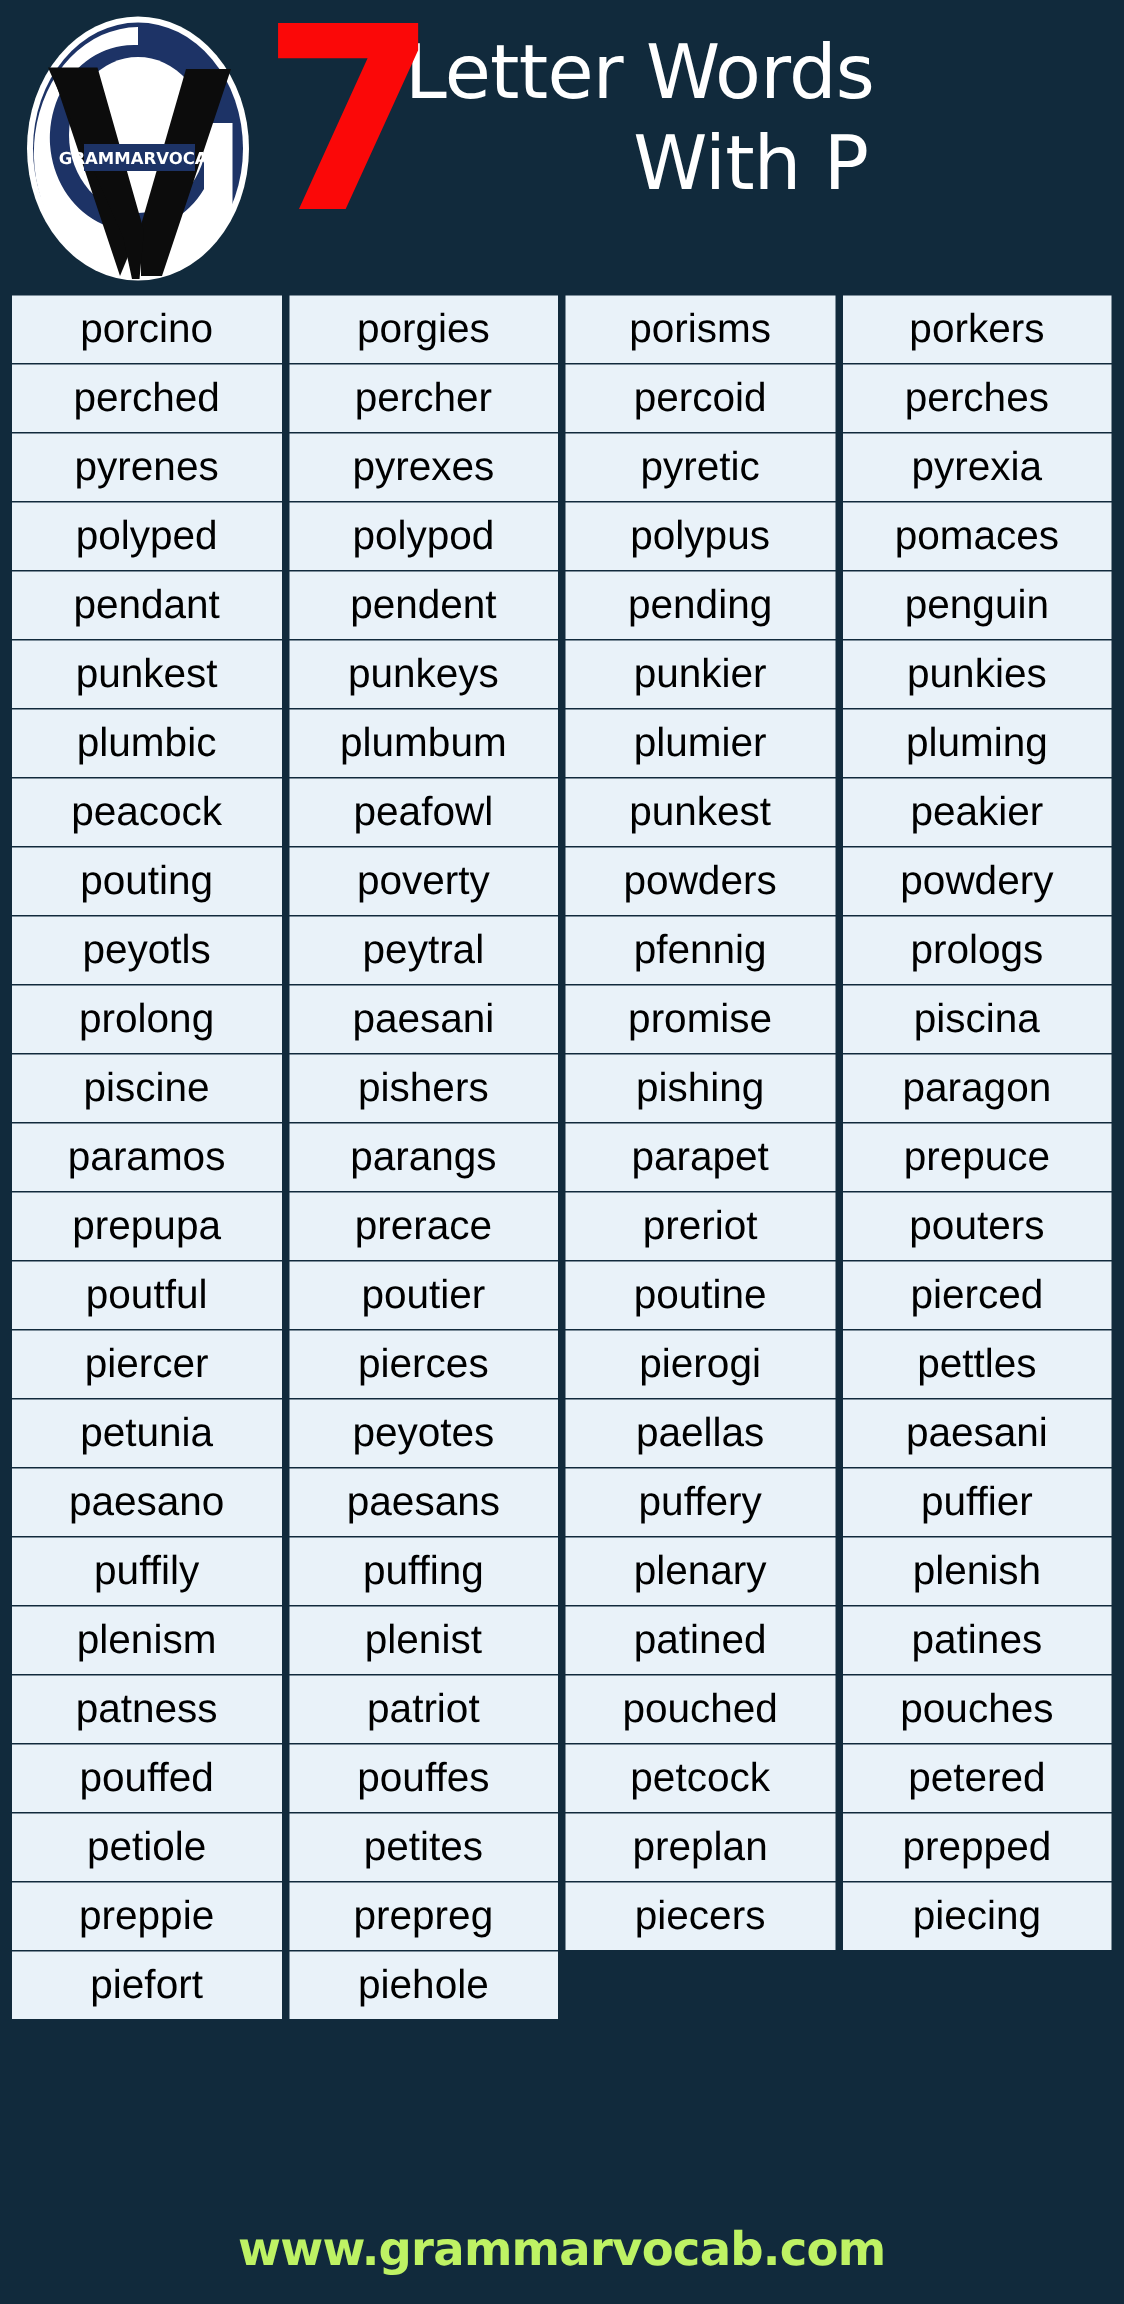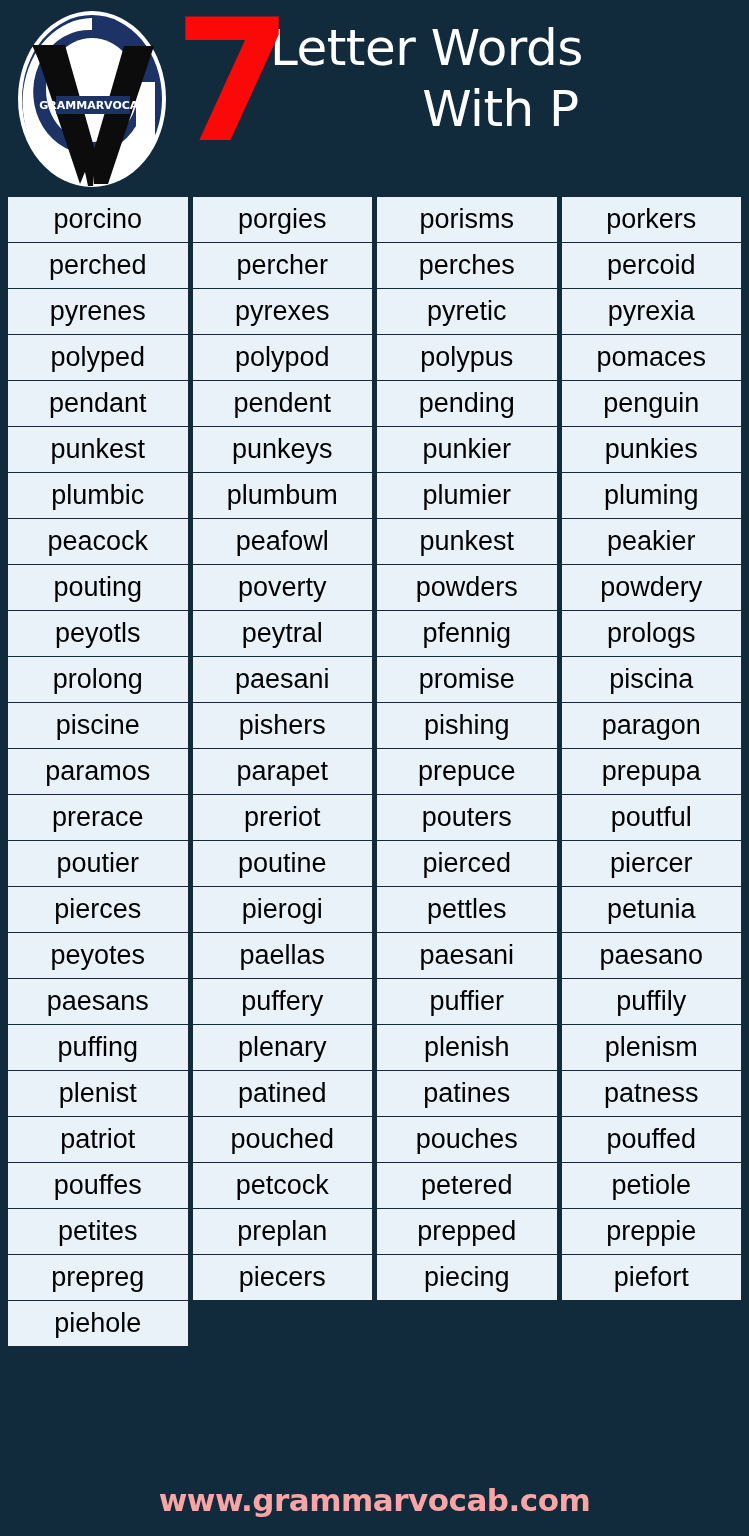--- a/index.html
+++ b/index.html
@@ -107,21 +107,21 @@
     left: 0;
     right: 0;
     bottom: 0;
     height: 72px;
     display: flex;
     align-items: center;
     justify-content: center;
     background: #112a3c;
   }
   .footer-text {
-    color: #fca5a5;
+    color: #bef264;
     font-weight: bold;
     font-size: 31px;
     font-family: "DejaVu Sans", sans-serif;
     letter-spacing: -0.5px;
   }
 </style>
 </head>
 <body>
 
 <div class="poster">
@@ -152,22 +152,22 @@
 
   </div>
 
   <div class="grid" id="word-grid">
       <div class="cell">porcino</div>
       <div class="cell">porgies</div>
       <div class="cell">porisms</div>
       <div class="cell">porkers</div>
       <div class="cell">perched</div>
       <div class="cell">percher</div>
+      <div class="cell">percoid</div>
       <div class="cell">perches</div>
-      <div class="cell">percoid</div>
       <div class="cell">pyrenes</div>
       <div class="cell">pyrexes</div>
       <div class="cell">pyretic</div>
       <div class="cell">pyrexia</div>
       <div class="cell">polyped</div>
       <div class="cell">polypod</div>
       <div class="cell">polypus</div>
       <div class="cell">pomaces</div>
       <div class="cell">pendant</div>
       <div class="cell">pendent</div>
@@ -195,20 +195,21 @@
       <div class="cell">prologs</div>
       <div class="cell">prolong</div>
       <div class="cell">paesani</div>
       <div class="cell">promise</div>
       <div class="cell">piscina</div>
       <div class="cell">piscine</div>
       <div class="cell">pishers</div>
       <div class="cell">pishing</div>
       <div class="cell">paragon</div>
       <div class="cell">paramos</div>
+      <div class="cell">parangs</div>
       <div class="cell">parapet</div>
       <div class="cell">prepuce</div>
       <div class="cell">prepupa</div>
       <div class="cell">prerace</div>
       <div class="cell">preriot</div>
       <div class="cell">pouters</div>
       <div class="cell">poutful</div>
       <div class="cell">poutier</div>
       <div class="cell">poutine</div>
       <div class="cell">pierced</div>

